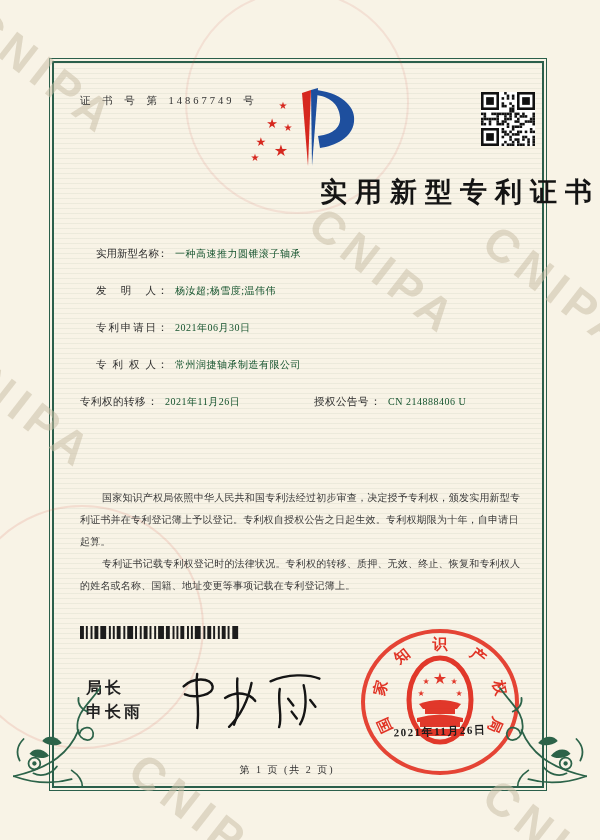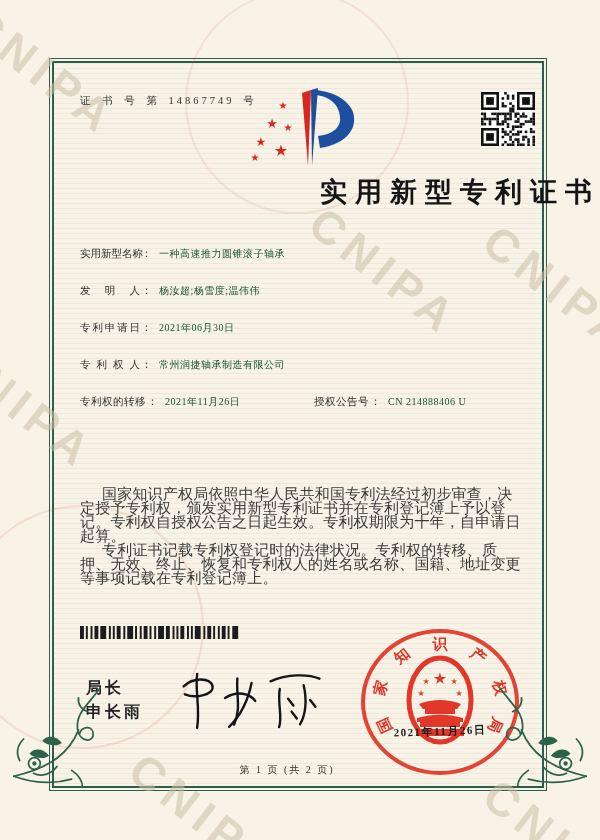--- a/index.html
+++ b/index.html
@@ -29,26 +29,26 @@
   .corner.cr{left:497px;top:684px;width:98px;height:110px;}
   .content{position:absolute;inset:0;z-index:2;}
   .certno{position:absolute;left:80px;top:94px;font-size:10.5px;letter-spacing:3px;word-spacing:3px;color:#333;}
   .logo{position:absolute;left:243px;top:87px;width:118px;height:82px;}
   .qr{position:absolute;left:481px;top:92px;width:54px;height:54px;}
   .title{position:absolute;left:0;top:174px;width:100%;text-align:right;margin:0;
          font-size:27px;font-weight:700;letter-spacing:8px;color:#141414;}
   .fields{position:absolute;left:80px;top:243px;width:442px;}
   .row{height:18px;margin-bottom:19px;white-space:nowrap;}
   .flabel{display:inline-block;width:60px;font-size:10.5px;text-align:justify;text-align-last:justify;
-          vertical-align:baseline;color:#2e2e2e;}
+          vertical-align:baseline;color:#2e2e2e;margin-left:16px;}
   .colon{font-size:11px;margin:0 7px 0 1px;color:#2e2e2e;}
   .fvalue{font-size:10px;letter-spacing:0.5px;color:#14532d;}
   .grant .g1{display:inline-block;width:230px;}
   .glabel{font-size:10.5px;letter-spacing:0.5px;color:#2e2e2e;}
-  .body-text{position:absolute;left:80px;top:487px;width:442px;font-size:15px;line-height:14px;
+  .body-text{position:absolute;left:80px;top:487px;width:442px;font-size:10px;line-height:22px;
              color:#3a3a3a;letter-spacing:0.2px;}
   .body-text p{margin:0;text-indent:22px;}
   .barcode{position:absolute;left:80px;top:626px;width:164px;height:13px;}
   .director{position:absolute;left:86px;font-family:"Liberation Sans",sans-serif;
             font-size:16px;font-weight:700;letter-spacing:3px;color:#222;}
   .director.t{top:678px;}
   .director.n{top:702px;}
   .sig{position:absolute;left:176px;top:660px;width:152px;height:72px;transform:rotate(-2deg);}
   .seal{position:absolute;left:361px;top:629px;width:158px;height:146px;z-index:3;}
   .seal .circle{position:absolute;inset:0;border:4px solid rgba(225,43,28,0.88);border-radius:50%;}

